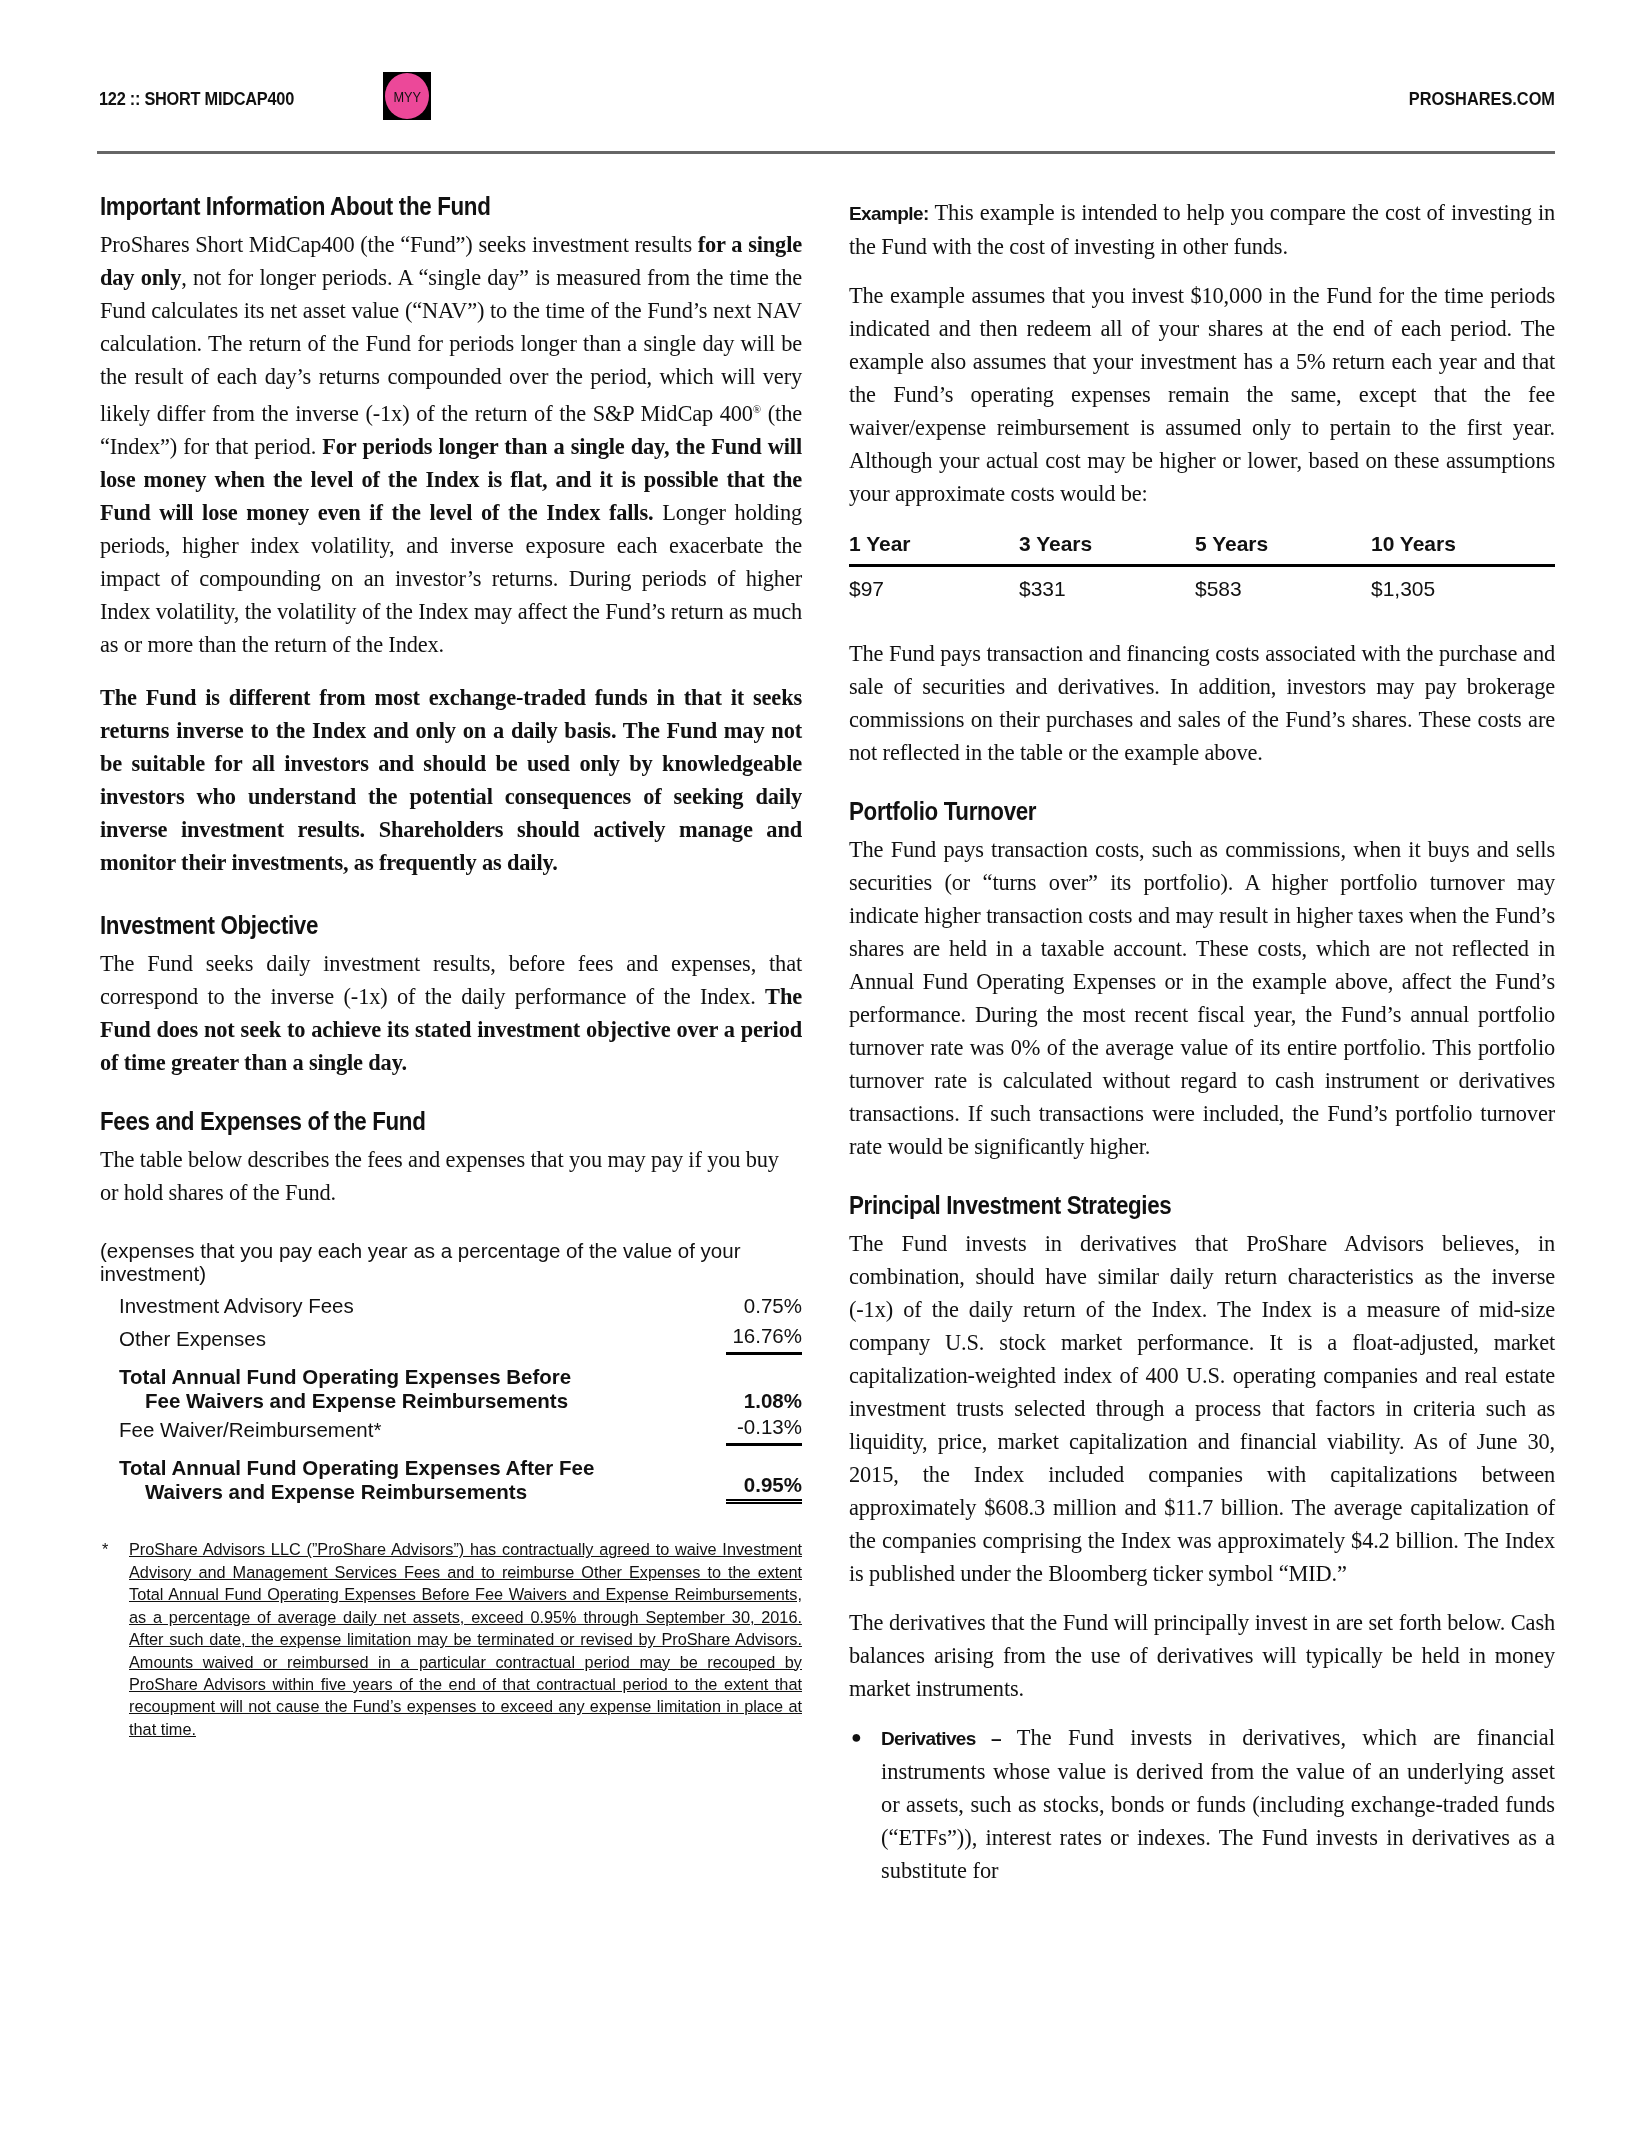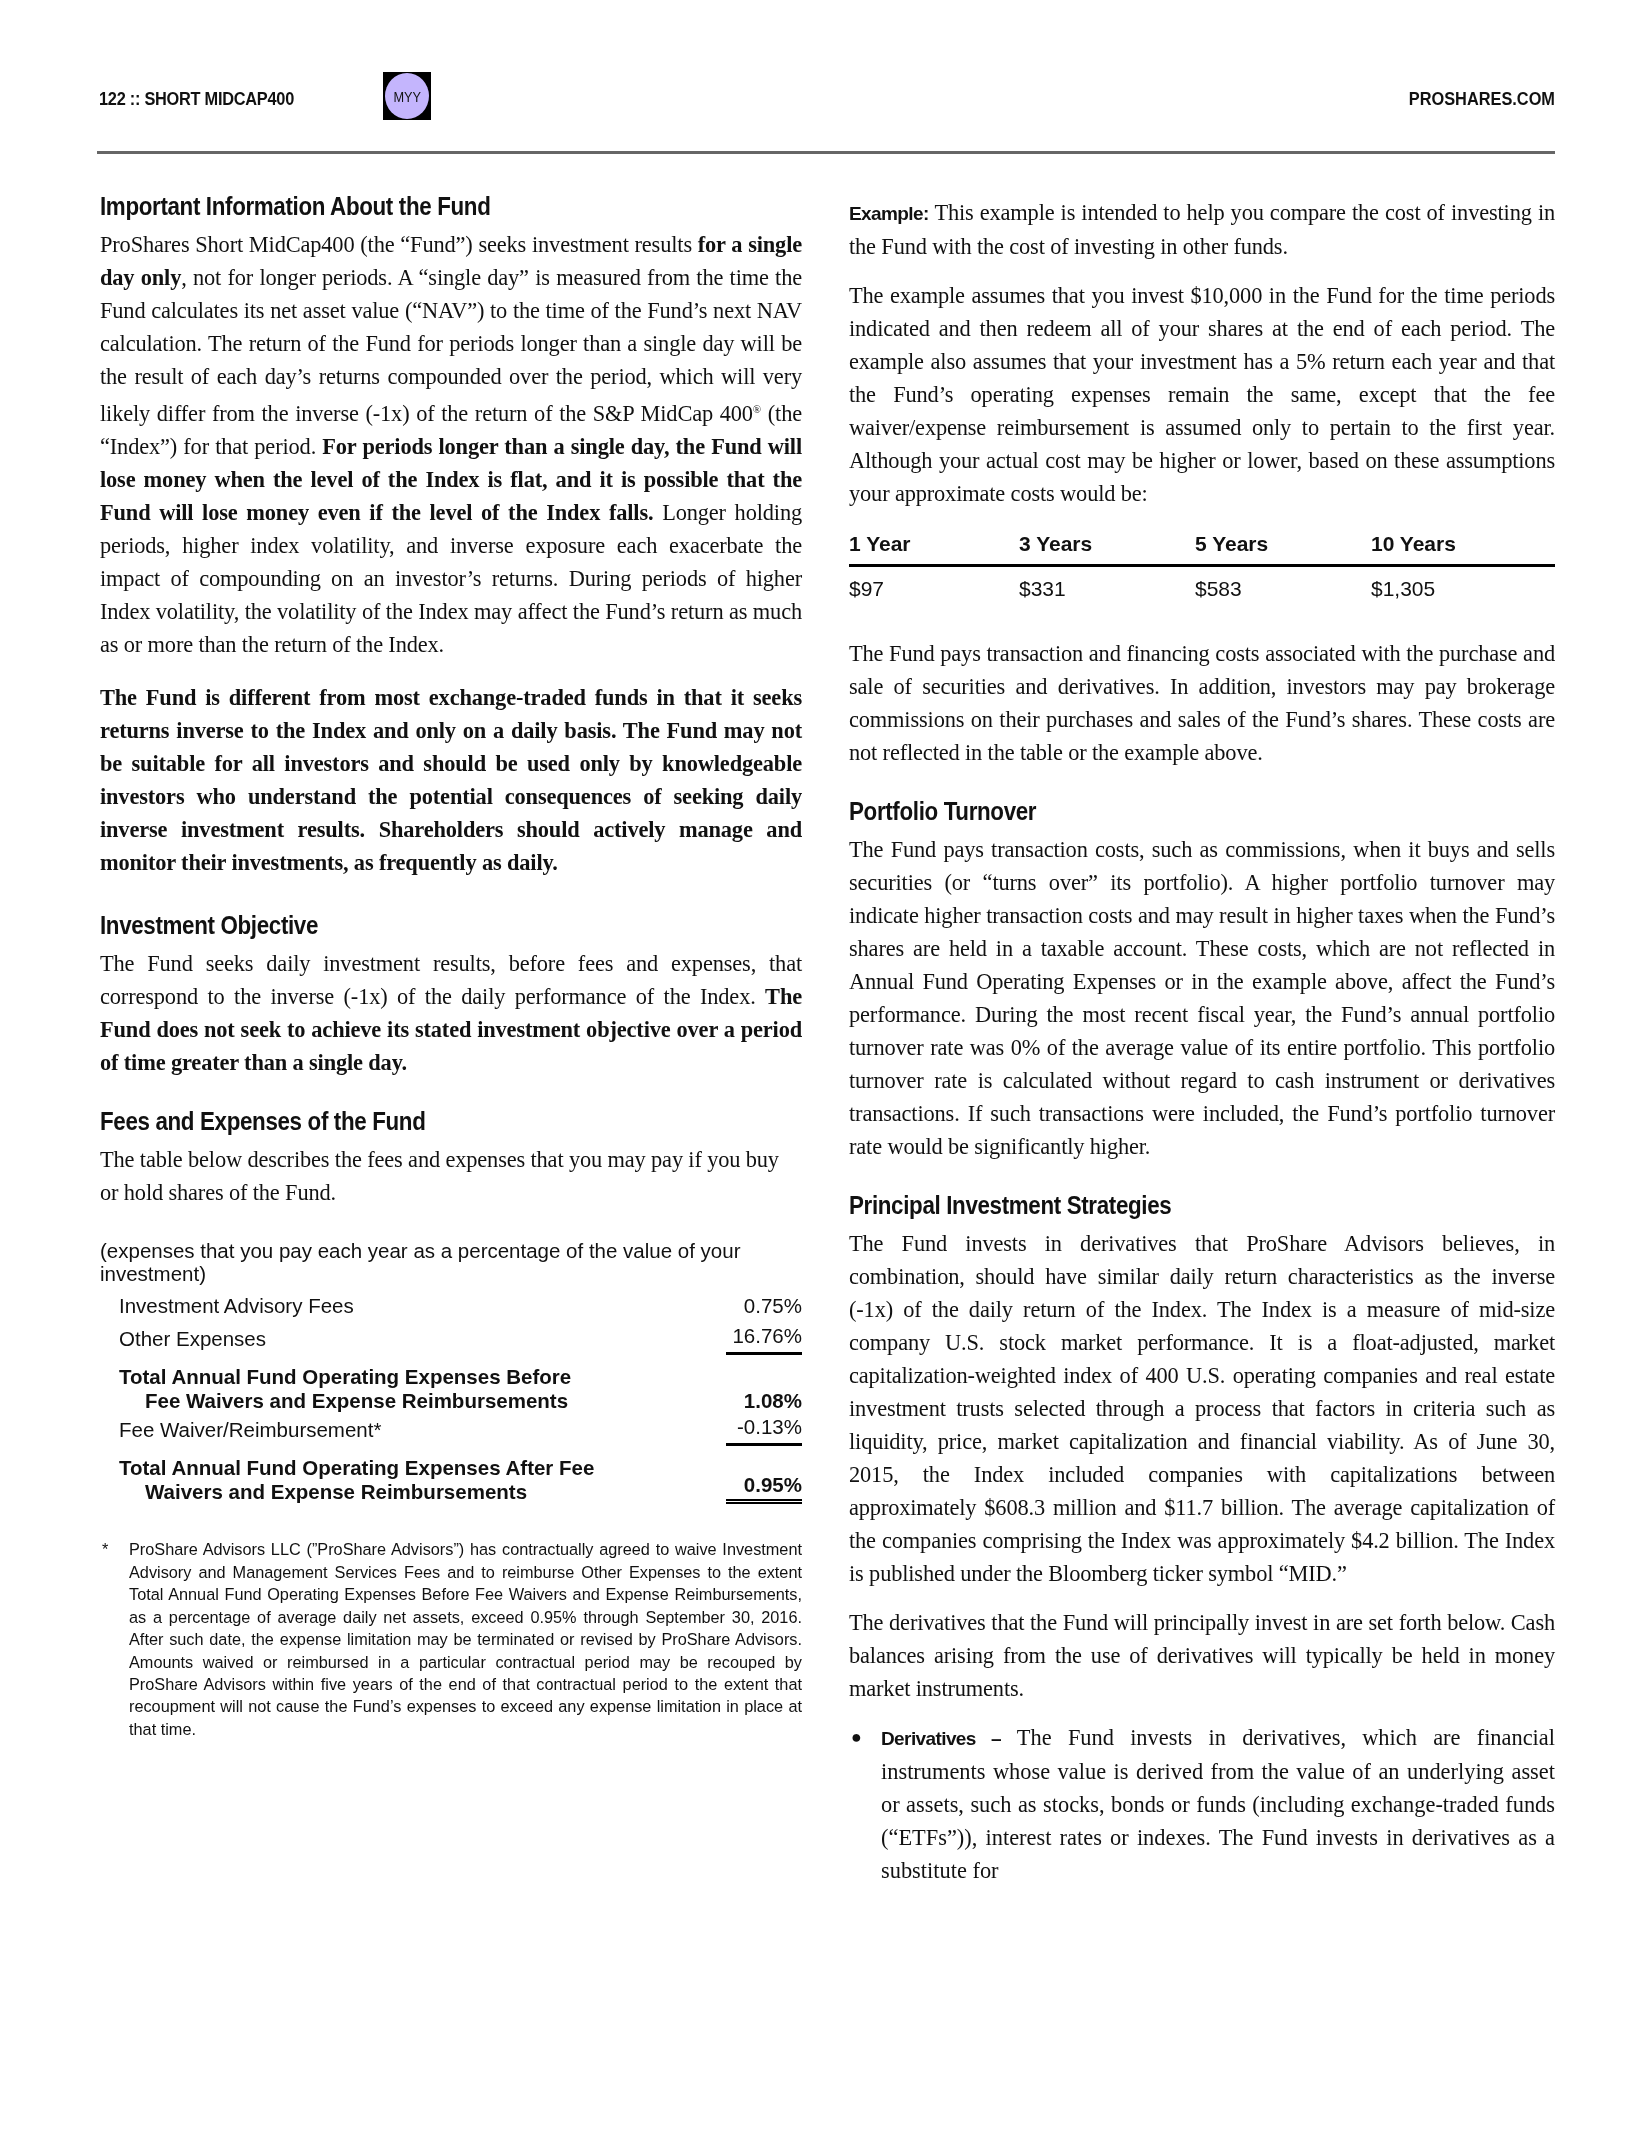--- a/index.html
+++ b/index.html
@@ -1,19 +1,19 @@
 <!DOCTYPE html>
 <html><head>
 <meta charset="utf-8">
 <style>
   html, body { margin: 0; padding: 0; background: #ffffff; }
   body { width: 1650px; height: 2150px; position: relative; overflow: hidden; color: #111; }
   .hdr-left { position: absolute; left: 99px; top: 88px; font-family: "Liberation Sans", sans-serif; font-weight: bold; font-size: 19px; letter-spacing: -0.3px; transform: scaleX(0.86); transform-origin: left center; }
   .ticker { position: absolute; left: 383px; top: 72px; width: 48px; height: 48px; background: #000; }
-  .ticker .circle { position: absolute; left: 2px; top: 1px; width: 44px; height: 46px; border-radius: 50%; background: #c4b5fd; display: flex; align-items: center; justify-content: center; font-family: "Liberation Sans", sans-serif; font-size: 15px; transform-origin: center; }
+  .ticker .circle { position: absolute; left: 2px; top: 1px; width: 44px; height: 46px; border-radius: 50%; background: #ec4899; display: flex; align-items: center; justify-content: center; font-family: "Liberation Sans", sans-serif; font-size: 15px; transform-origin: center; }
   .ticker .circle span { display: inline-block; transform: scaleX(0.85); }
   .hdr-right { position: absolute; right: 95px; top: 88px; font-family: "Liberation Sans", sans-serif; font-weight: bold; font-size: 19px; transform: scaleX(0.86); transform-origin: right center; }
   .hdr-rule { position: absolute; left: 97px; top: 151px; width: 1458px; height: 3px; background: #666; }
 
   .col { position: absolute; top: 190px; }
   .col-left { left: 100px; width: 702px; }
   .col-right { left: 849px; width: 706px; top: 196px; }
 
   h2 { font-family: "Liberation Sans", sans-serif; font-weight: bold; font-size: 26px; margin: 0 0 6px 0; letter-spacing: -0.4px; transform: scaleX(0.86); transform-origin: left center; white-space: nowrap; line-height: 32px; }
   p.body { font-family: "Liberation Serif", serif; font-size: 22.4px; line-height: 33px; text-align: justify; margin: 0 0 16px 0; letter-spacing: -0.15px; }
@@ -25,21 +25,21 @@
   .fees .sub { margin-bottom: 4px; }
   .fee-row { display: flex; justify-content: space-between; align-items: flex-end; line-height: 33px; margin-left: 19px; }
   .fee-row .val { min-width: 76px; text-align: right; }
   .fee-row.ul .val { border-bottom: 3px solid #000; line-height: 28px; padding-bottom: 2px; }
   .fee-row.total { font-weight: bold; line-height: 24px; margin-top: 10px; }
   .fee-row.total .lab .indent { padding-left: 26px; }
   .fee-row.dbl .val { border-bottom: 5px double #000; padding-bottom: 2px; }
 
   .footnote { font-family: "Liberation Sans", sans-serif; font-size: 16.3px; line-height: 22.4px; margin-top: 34px; display: flex; }
   .footnote .star { width: 27px; flex: none; padding-left: 2px; }
-  .footnote .txt { text-align: justify; flex: 1; }
+  .footnote .txt { text-align: justify; flex: 1; text-decoration: underline; }
 
   .cost-table { width: 100%; border-collapse: collapse; font-family: "Liberation Sans", sans-serif; font-size: 21px; margin: 2px 0 30px 0; }
   .cost-table th { text-align: left; font-weight: bold; padding: 6px 0 8px 0; border-bottom: 3px solid #000; }
   .cost-table td { padding: 10px 0 6px 0; }
   .cost-table .c1 { width: 170px; } .cost-table .c2 { width: 176px; } .cost-table .c3 { width: 176px; }
 
   .bullet { display: flex; font-family: "Liberation Serif", serif; font-size: 22.4px; line-height: 33px; }
   .bullet .dot { width: 30px; flex: none; font-size: 18px; padding-left: 2px; }
   .bullet .btxt { text-align: justify; flex: 1; }
 </style>

